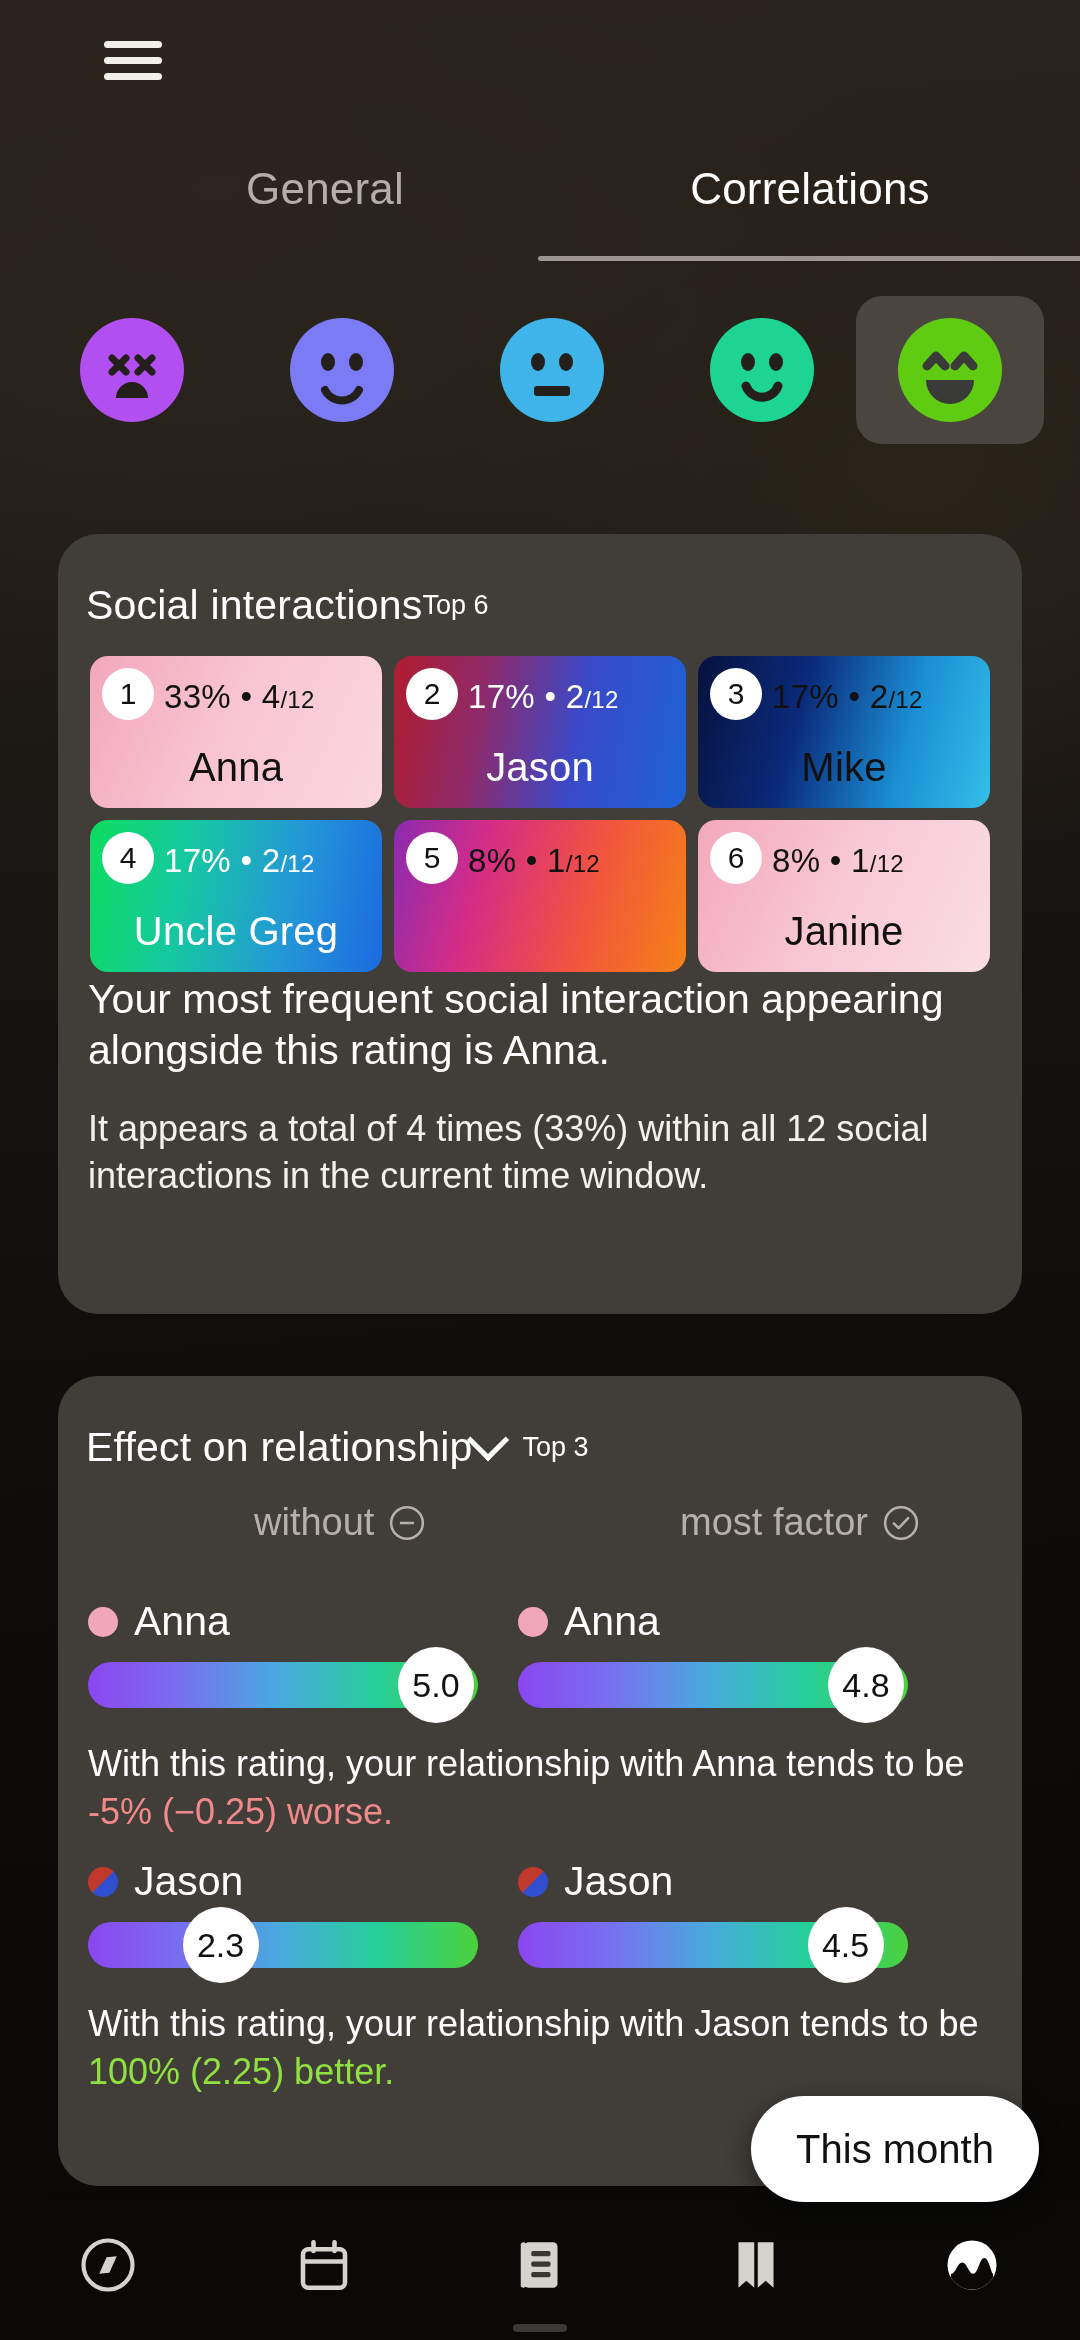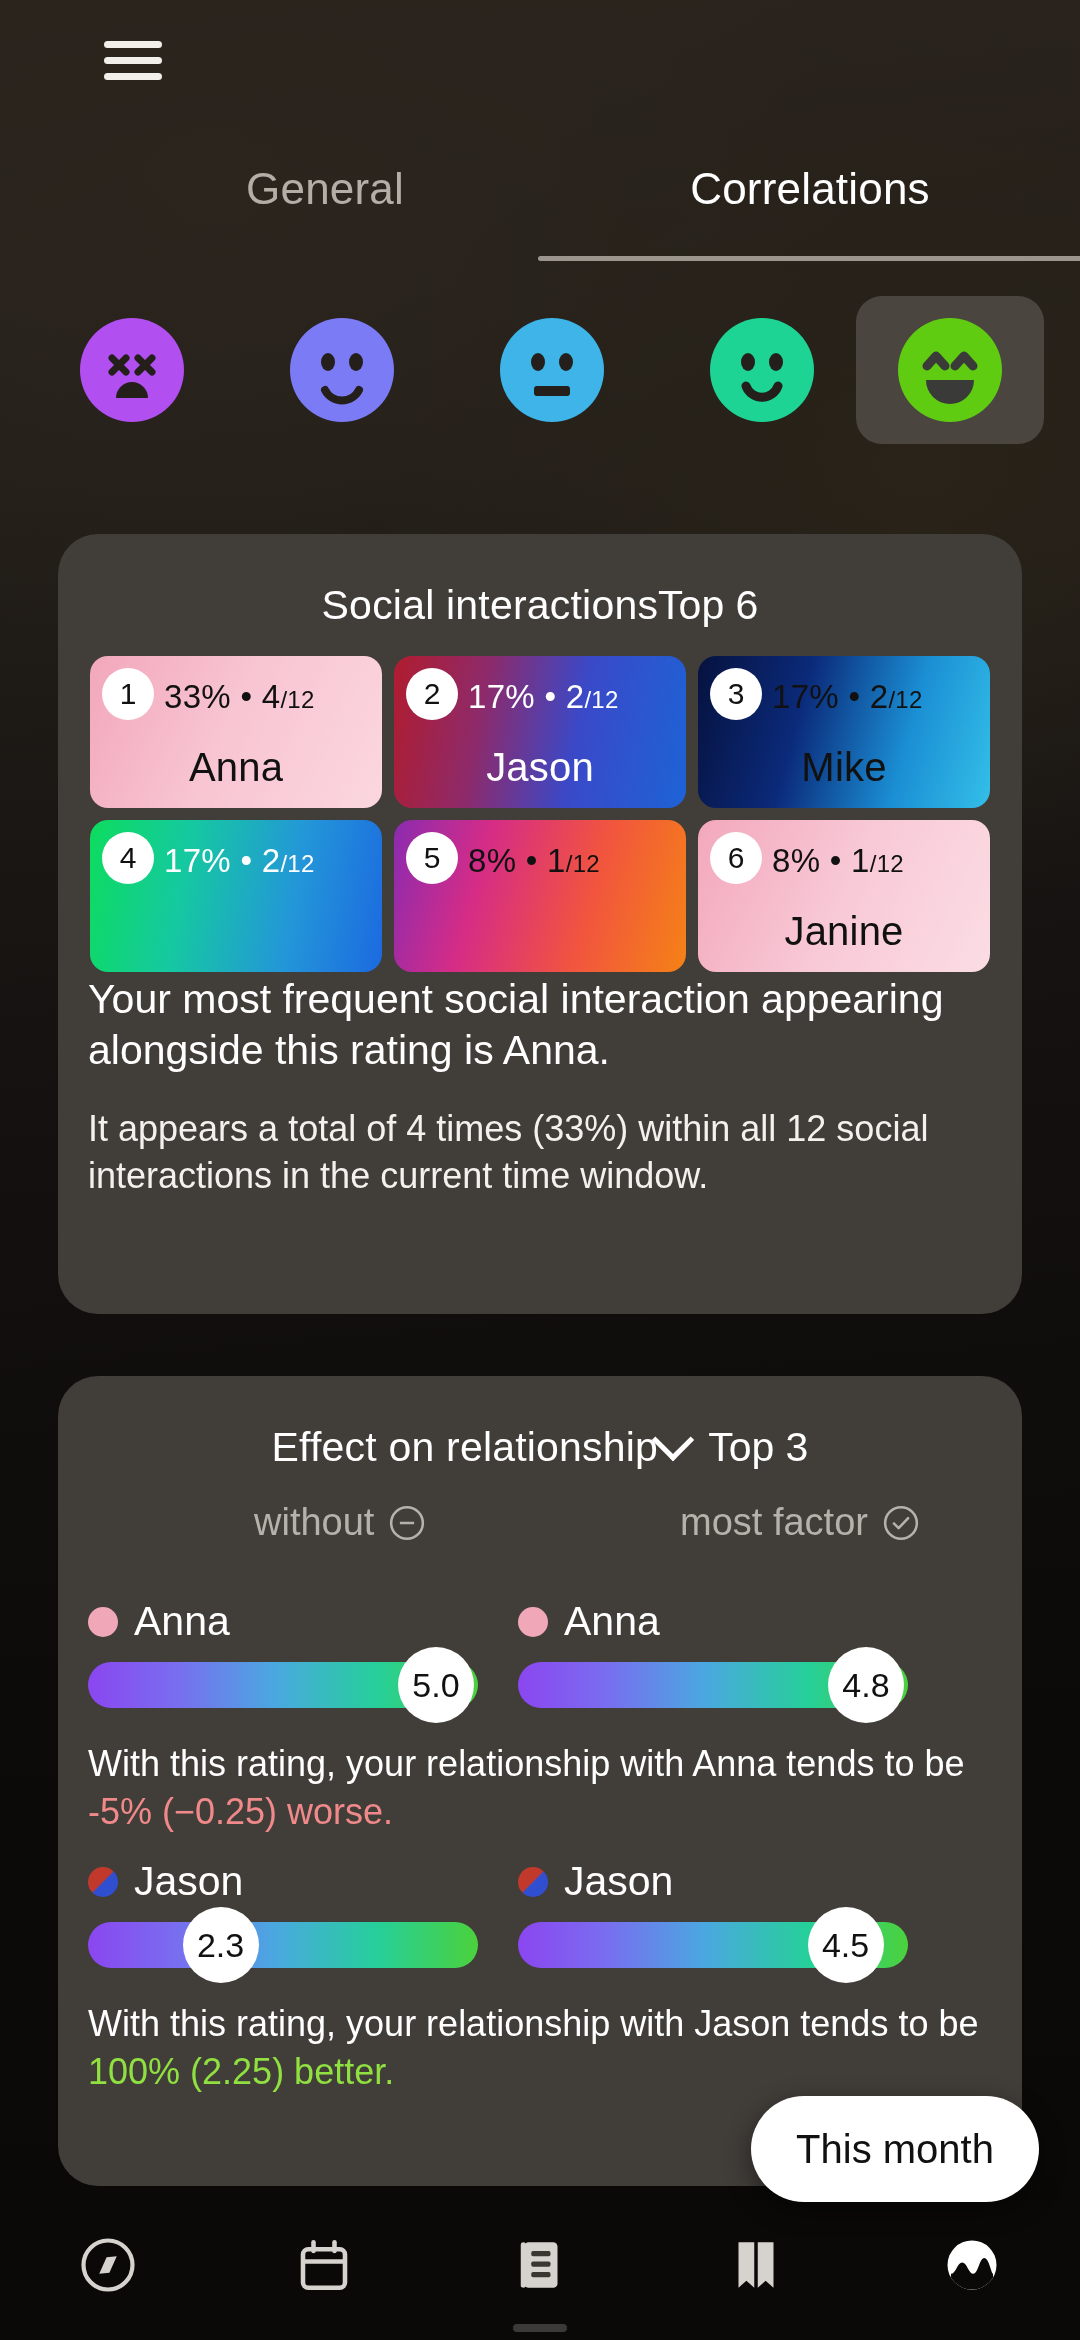--- a/index.html
+++ b/index.html
@@ -97,33 +97,33 @@
   }
   #card-social { top: 534px; height: 780px; }
   #card-effect { top: 1376px; height: 810px; }
 
   .card-head {
     position: absolute;
     left: 28px; right: 28px; top: 42px;
     height: 58px;
     display: flex;
     align-items: center;
-    justify-content: center;
+    justify-content: flex-start;
   }
   .card-title {
     font-size: 41px;
     color: #ffffff;
     font-weight: 400;
     letter-spacing: 0.2px;
   }
   .card-right {
     display: flex;
     align-items: center;
     gap: 20px;
-    font-size: 41px;
+    font-size: 27px;
     color: #ffffff;
   }
   .chev {
     display: inline-block;
     width: 30px; height: 30px;
     border-right: 5px solid #ffffff;
     border-bottom: 5px solid #ffffff;
     transform: rotate(45deg) translate(-5px,-5px);
     cursor: pointer;
   }
@@ -379,20 +379,21 @@
           <div class="tile-name">Jason</div>
         </div>
         <div class="tile lt" style="background: linear-gradient(105deg, rgb(6, 18, 63) 0%, rgb(11, 42, 122) 35%, rgb(27, 143, 212) 70%, rgb(51, 191, 232) 100%);">
           <div class="tile-rank">3</div>
           <div class="tile-stat">17% • 2<span class="den">/12</span></div>
           <div class="tile-name">Mike</div>
         </div>
         <div class="tile dk" style="background: linear-gradient(100deg, rgb(13, 220, 94) 0%, rgb(21, 201, 160) 32%, rgb(35, 151, 216) 68%, rgb(28, 106, 224) 100%);">
           <div class="tile-rank">4</div>
           <div class="tile-stat">17% • 2<span class="den">/12</span></div>
+          <div class="tile-name">Uncle Greg</div>
         </div>
         <div class="tile lt" style="background: linear-gradient(105deg, rgb(138, 43, 176) 0%, rgb(214, 44, 134) 30%, rgb(241, 84, 63) 65%, rgb(245, 130, 22) 100%);">
           <div class="tile-rank">5</div>
           <div class="tile-stat">8% • 1<span class="den">/12</span></div>
         </div>
         <div class="tile lt" style="background: linear-gradient(115deg, rgb(243, 168, 188) 0%, rgb(248, 201, 214) 50%, rgb(251, 221, 228) 100%);">
           <div class="tile-rank">6</div>
           <div class="tile-stat">8% • 1<span class="den">/12</span></div>
           <div class="tile-name">Janine</div>
         </div>

